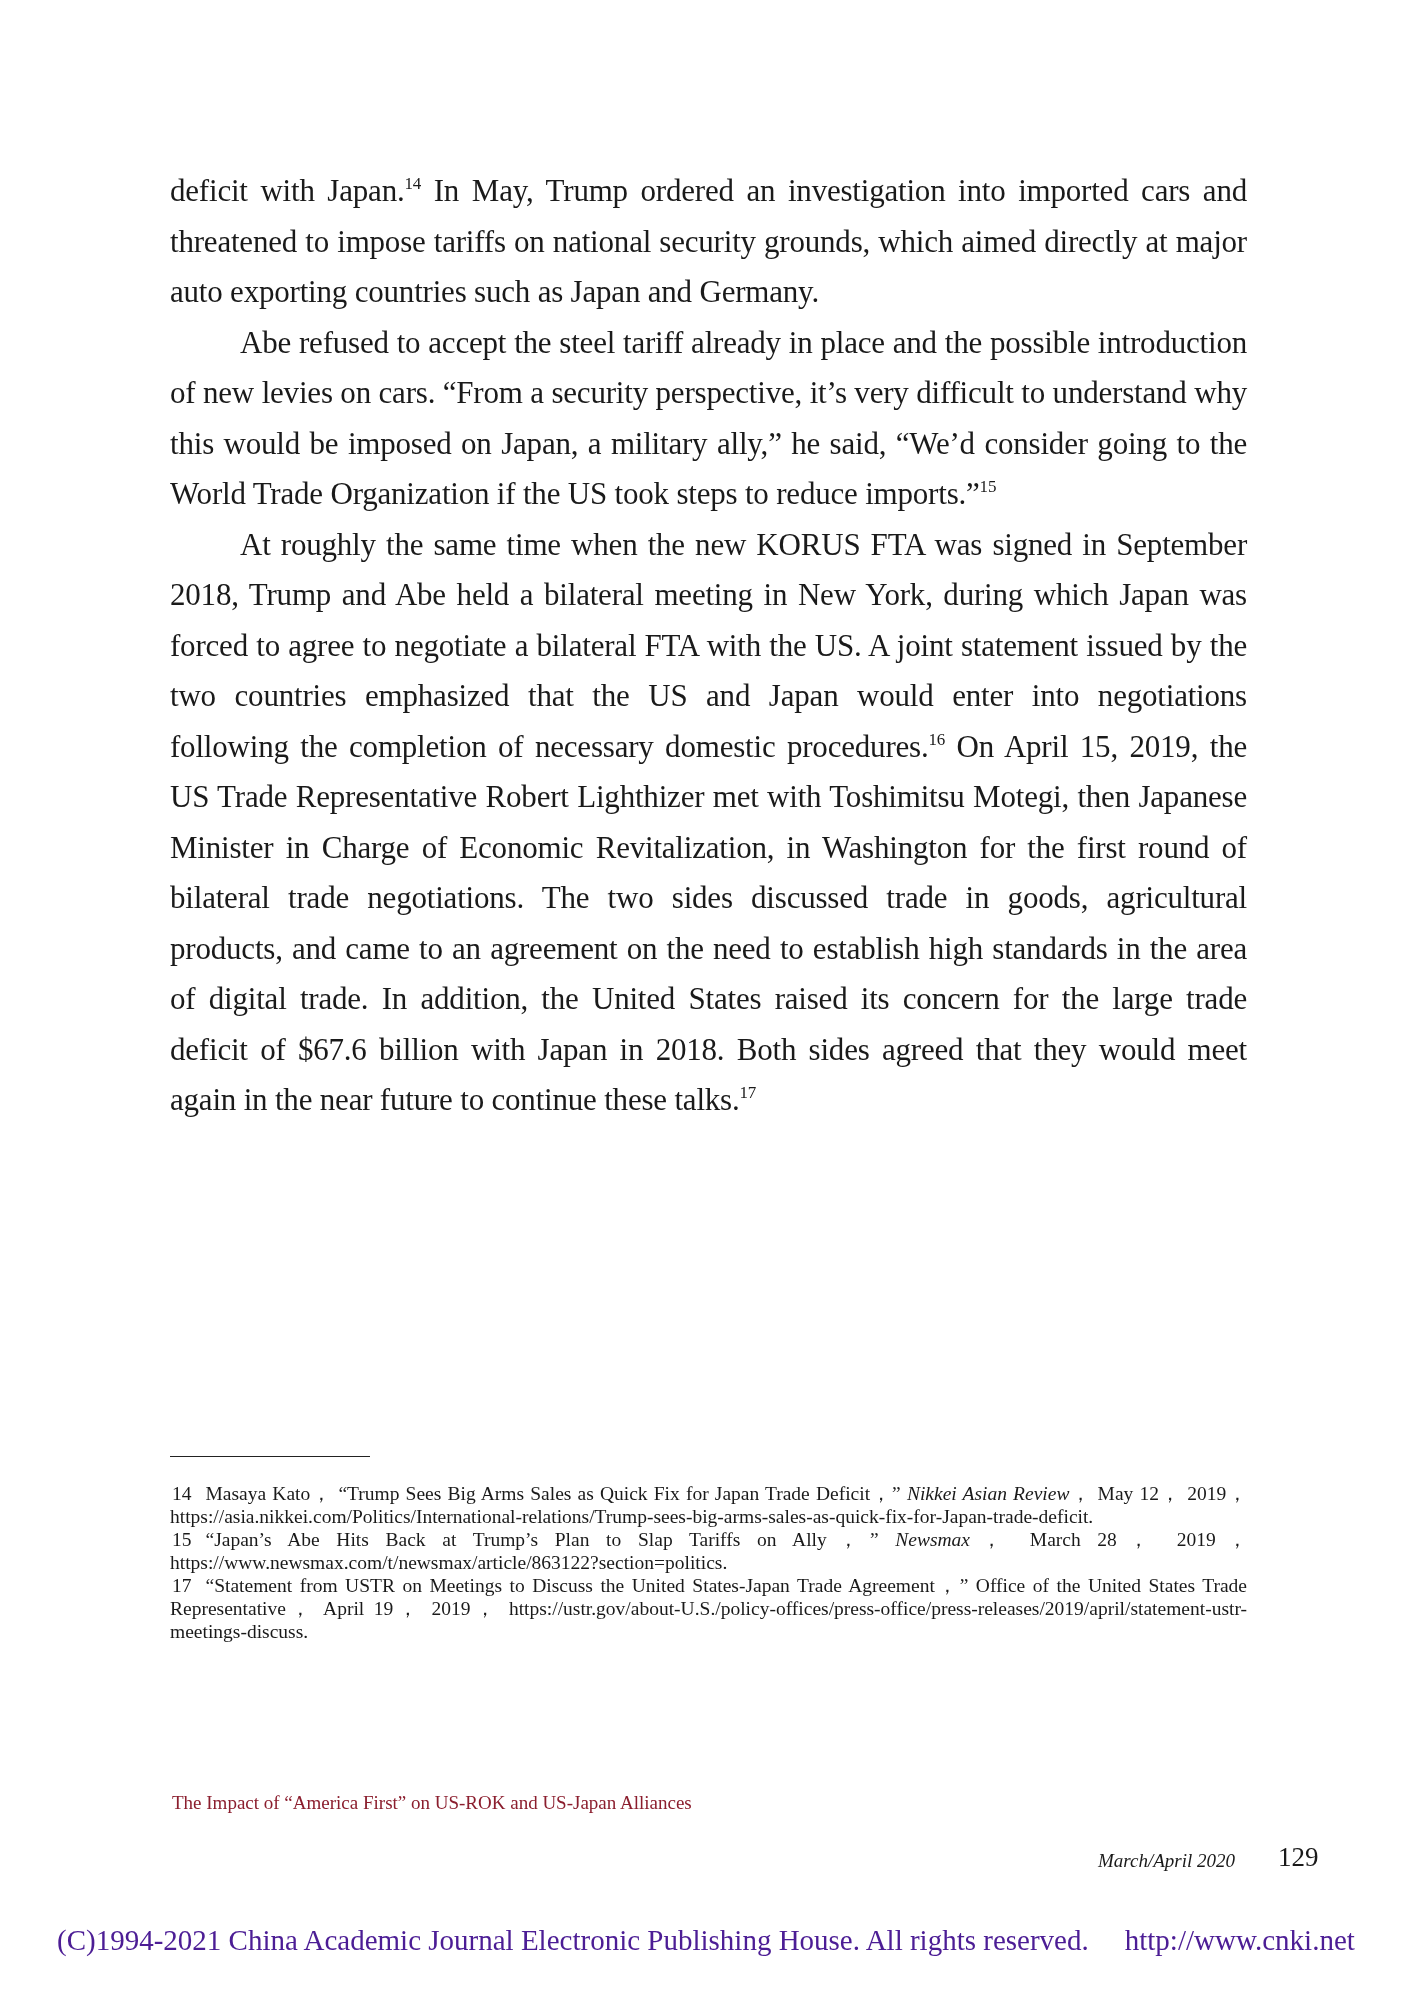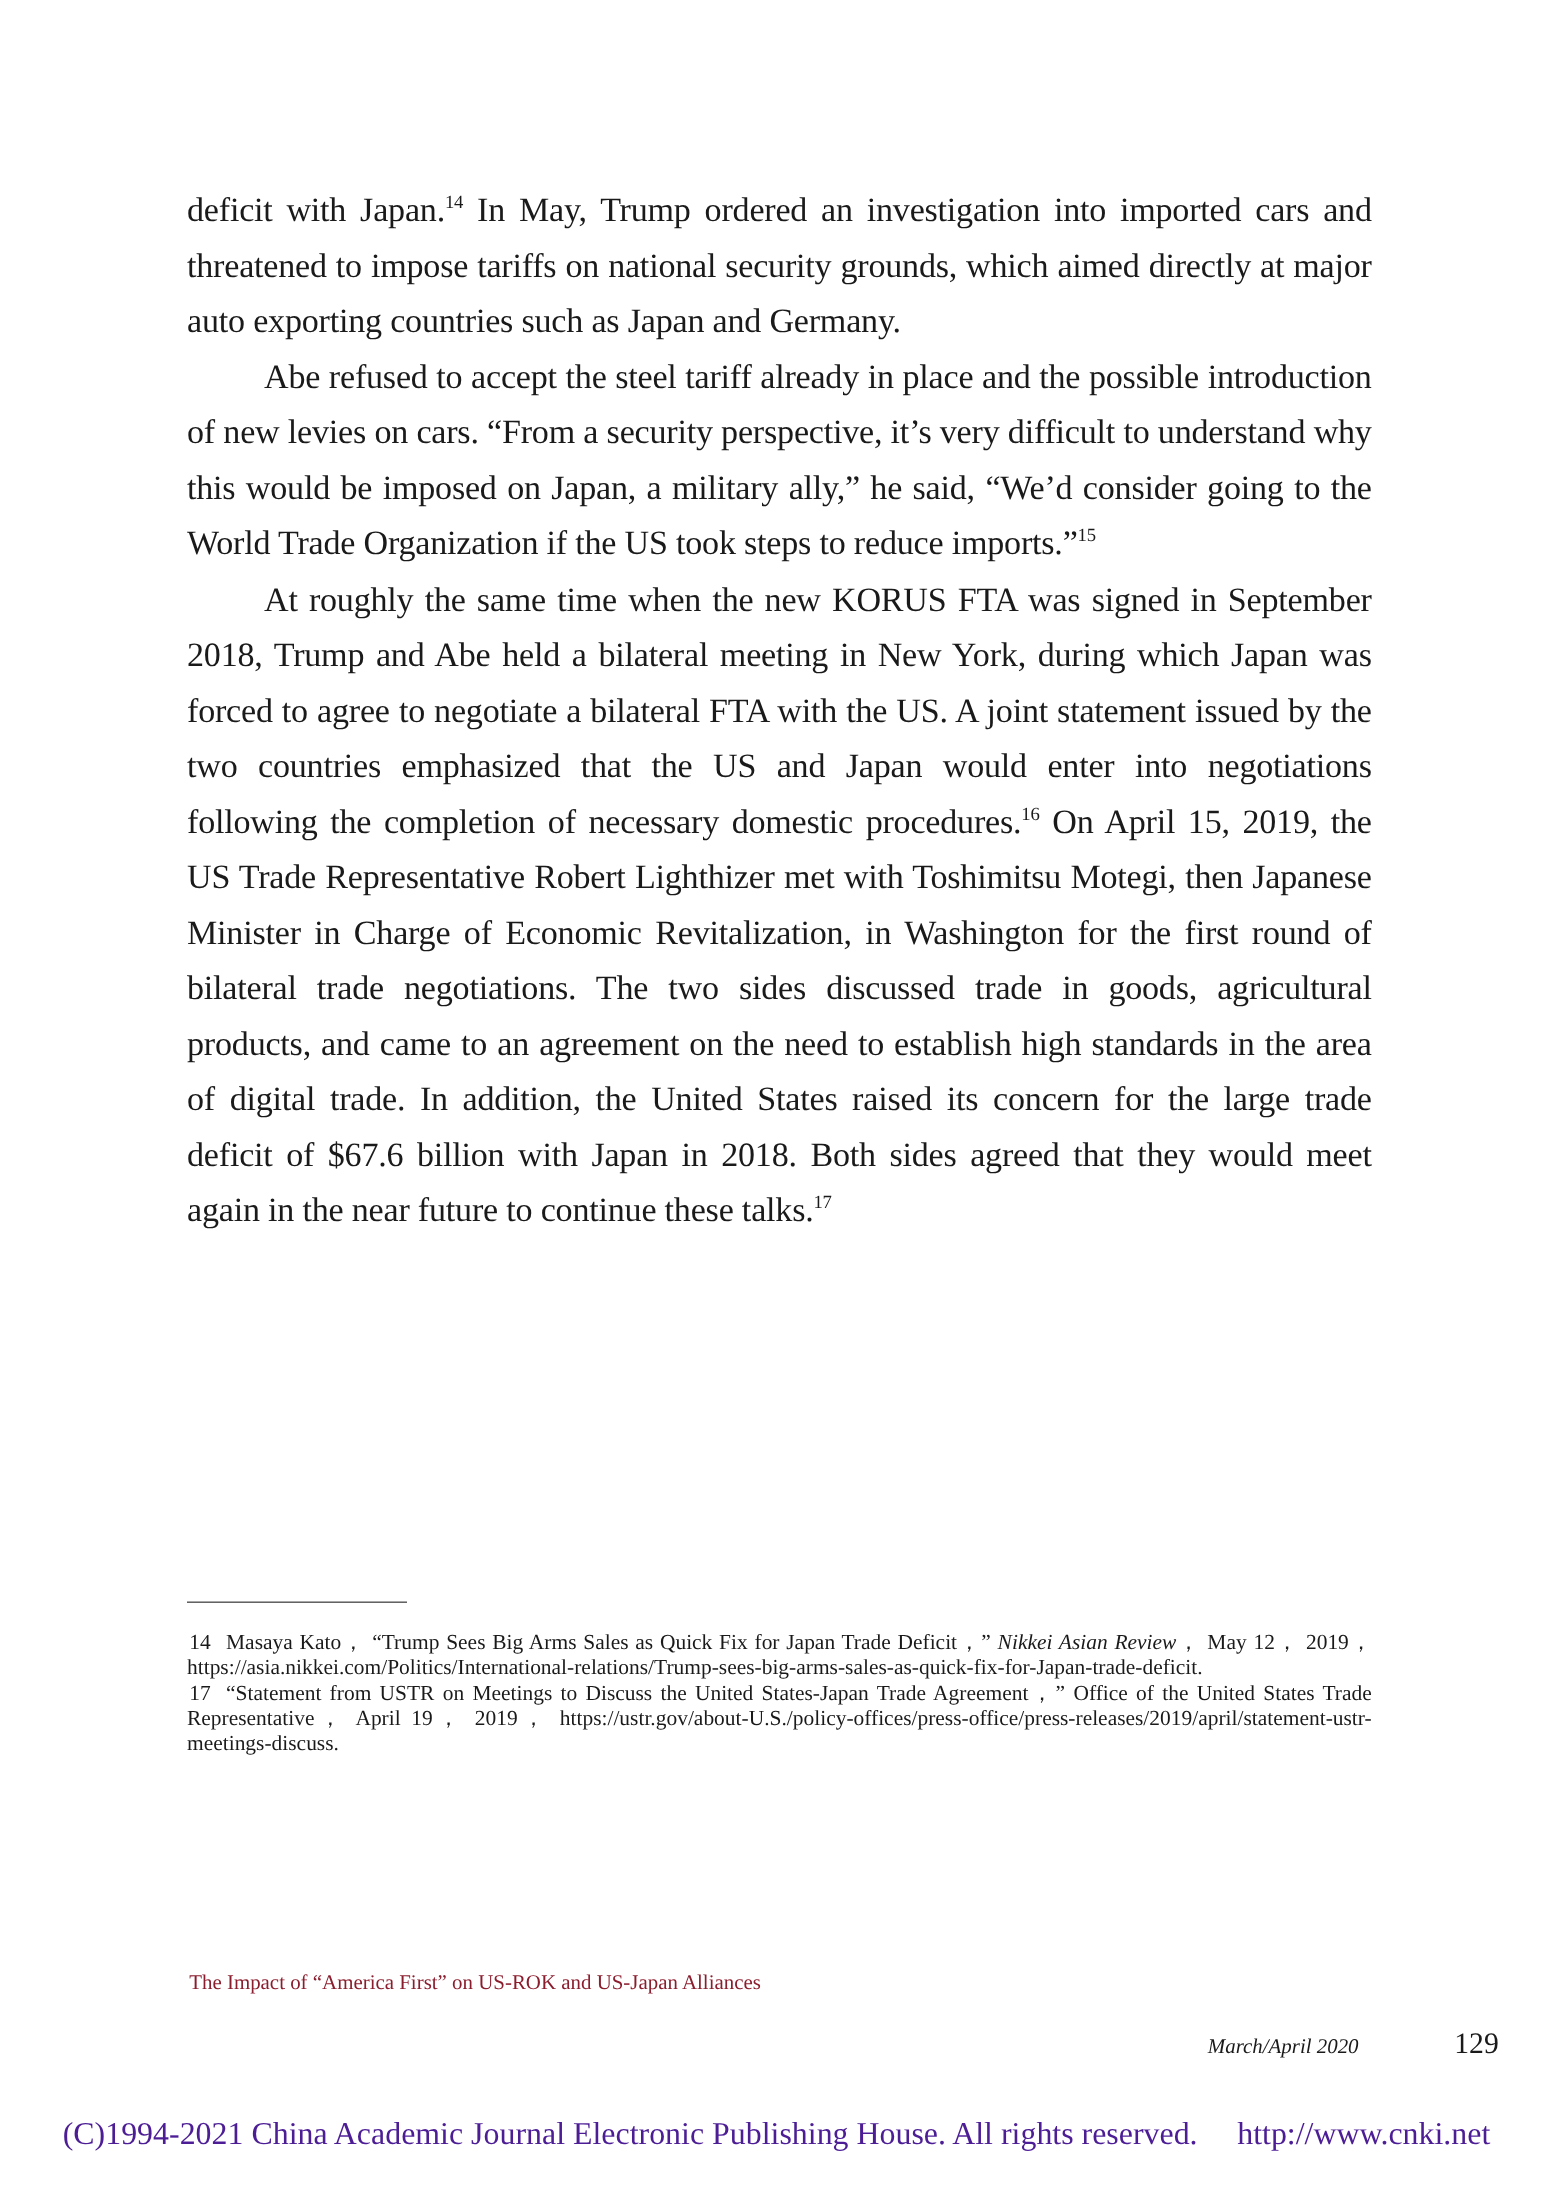--- a/index.html
+++ b/index.html
@@ -29,21 +29,21 @@
       font-size: 19px; color: #8b1e2e; white-space: nowrap;
     }
     .footer-right {
       position: absolute; left: 1098px; top: 1850px;
       font-family: "Liberation Serif", "DejaVu Serif", serif;
       font-size: 19px; font-style: italic; color: #1a1a1a; white-space: nowrap;
     }
     .page-number {
       position: absolute; left: 1278px; top: 1842px;
       font-family: "Liberation Serif", "DejaVu Serif", serif;
-      font-size: 27px; color: #1a1a1a; white-space: nowrap; margin-left: 44px;
+      font-size: 27px; color: #1a1a1a; white-space: nowrap;
     }
     .watermark {
       position: absolute; left: 57px; top: 1924px;
       font-family: "Liberation Serif", "DejaVu Serif", serif;
       font-size: 29px; color: #4c1d95; white-space: nowrap;
     }
     .watermark .url { margin-left: 36px; }
   </style>
 </head>
 <body>
@@ -53,20 +53,21 @@
   <div class="body-text">
     <p><span>deficit with Japan.</span><sup>14</sup><span> In May, Trump ordered an investigation into imported cars and threatened to impose tariffs on national security grounds, which aimed directly at major auto exporting countries such as Japan and Germany.</span></p>
     <p class="indent"><span>Abe refused to accept the steel tariff already in place and the possible introduction of new levies on cars. “From a security perspective, it’s very difficult to understand why this would be imposed on Japan, a military ally,” he said, “We’d consider going to the World Trade Organization if the US took steps to reduce imports.”</span><sup>15</sup></p>
     <p class="indent"><span>At roughly the same time when the new KORUS FTA was signed in September 2018, Trump and Abe held a bilateral meeting in New York, during which Japan was forced to agree to negotiate a bilateral FTA with the US. A joint statement issued by the two countries emphasized that the US and Japan would enter into negotiations following the completion of necessary domestic procedures.</span><sup>16</sup><span> On April 15, 2019, the US Trade Representative Robert Lighthizer met with Toshimitsu Motegi, then Japanese Minister in Charge of Economic Revitalization, in Washington for the first round of bilateral trade negotiations. The two sides discussed trade in goods, agricultural products, and came to an agreement on the need to establish high standards in the area of digital trade. In addition, the United States raised its concern for the large trade deficit of $67.6 billion with Japan in 2018. Both sides agreed that they would meet again in the near future to continue these talks.</span><sup>17</sup></p>
   </div>
 
   <div class="rule"></div>
 
   <div class="footnotes">
     <p class="fn"><span class="num">14</span><span>Masaya Kato， “Trump Sees Big Arms Sales as Quick Fix for Japan Trade Deficit，” </span><i>Nikkei Asian Review</i><span>， May 12， 2019， https://asia.nikkei.com/Politics/International-relations/Trump-sees-big-arms-sales-as-quick-fix-for-Japan-trade-deficit.</span></p>
+    <p class="fn"><span class="num">15</span><span>“Japan’s Abe Hits Back at Trump’s Plan to Slap Tariffs on Ally，” </span><i>Newsmax</i><span>， March 28， 2019， https://www.newsmax.com/t/newsmax/article/863122?section=politics.</span></p>
     <p class="fn"><span class="num">17</span><span>“Statement from USTR on Meetings to Discuss the United States-Japan Trade Agreement，” Office of the United States Trade Representative， April 19， 2019， https://ustr.gov/about-U.S./policy-offices/press-office/press-releases/2019/april/statement-ustr-meetings-discuss.</span></p>
   </div>
 
   <div class="footer-left">The Impact of “America First” on US-ROK and US-Japan Alliances</div>
   <div class="footer-right">March/April 2020</div>
   <div class="page-number">129</div>
 
   <div class="watermark">
     <span>(C)1994-2021 China Academic Journal Electronic Publishing House. All rights reserved.</span><span class="url">http://www.cnki.net</span>
   </div>

